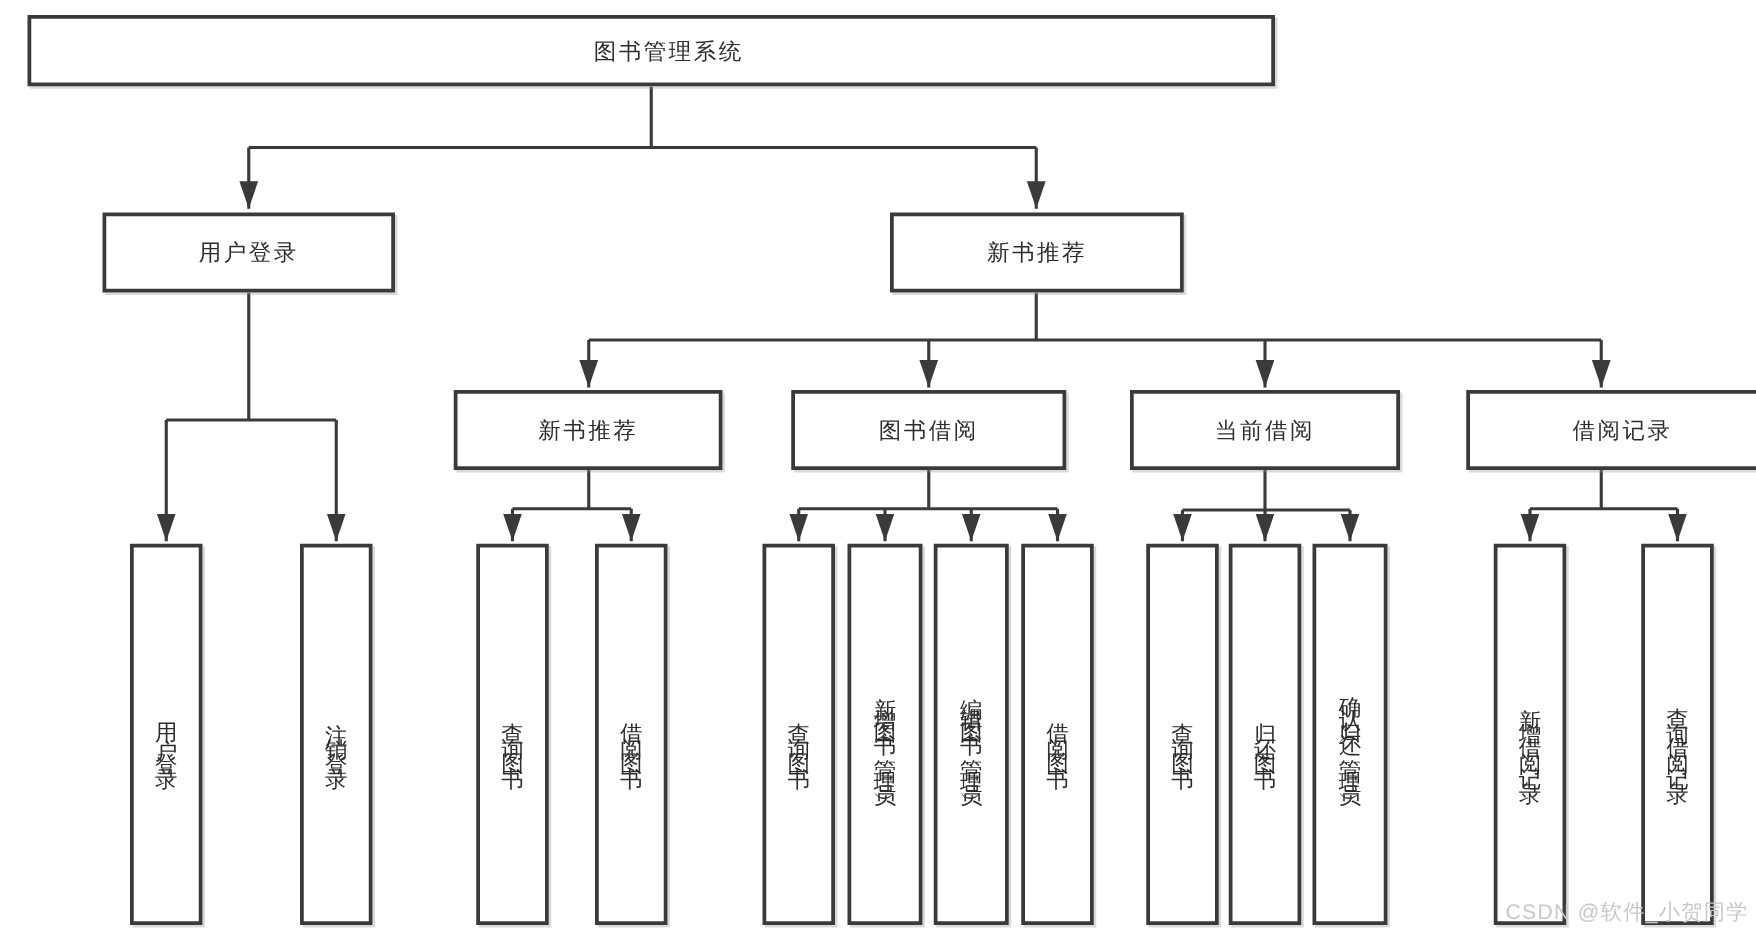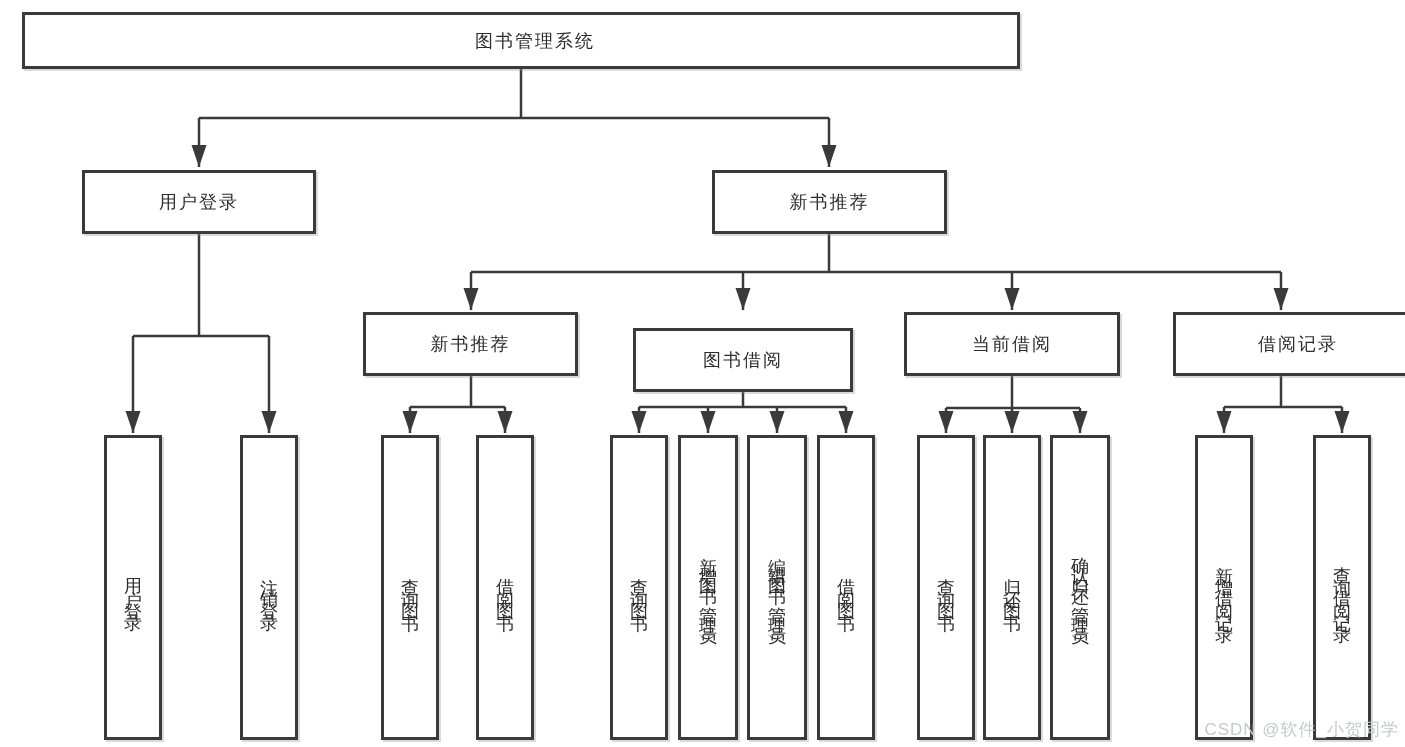--- a/index.html
+++ b/index.html
@@ -110,21 +110,21 @@
   <div class="node h" style="left:82px; top:170px; width:234px; height:64px;">
     <span class="lbl">用户登录</span>
   </div>
   <div class="node h" style="left:712px; top:170px; width:235px; height:64px;">
     <span class="lbl">新书推荐</span>
   </div>
 
   <div class="node h" style="left:363px; top:312px; width:215px; height:64px;">
     <span class="lbl">新书推荐</span>
   </div>
-  <div class="node h" style="left:633px; top:312px; width:220px; height:64px;margin-top:16px;">
+  <div class="node h" style="left:633px; top:312px; width:220px; height:64px;">
     <span class="lbl">图书借阅</span>
   </div>
   <div class="node h" style="left:904px; top:312px; width:216px; height:64px;text-align:center;">
     <span class="lbl">当前借阅</span>
   </div>
   <div class="node h" style="left:1173px; top:312px; width:250px; height:64px;">
     <span class="lbl">借阅记录</span>
   </div>
 
   <div class="node v" style="left:104px; top:435px; width:58px; height:305px;">

